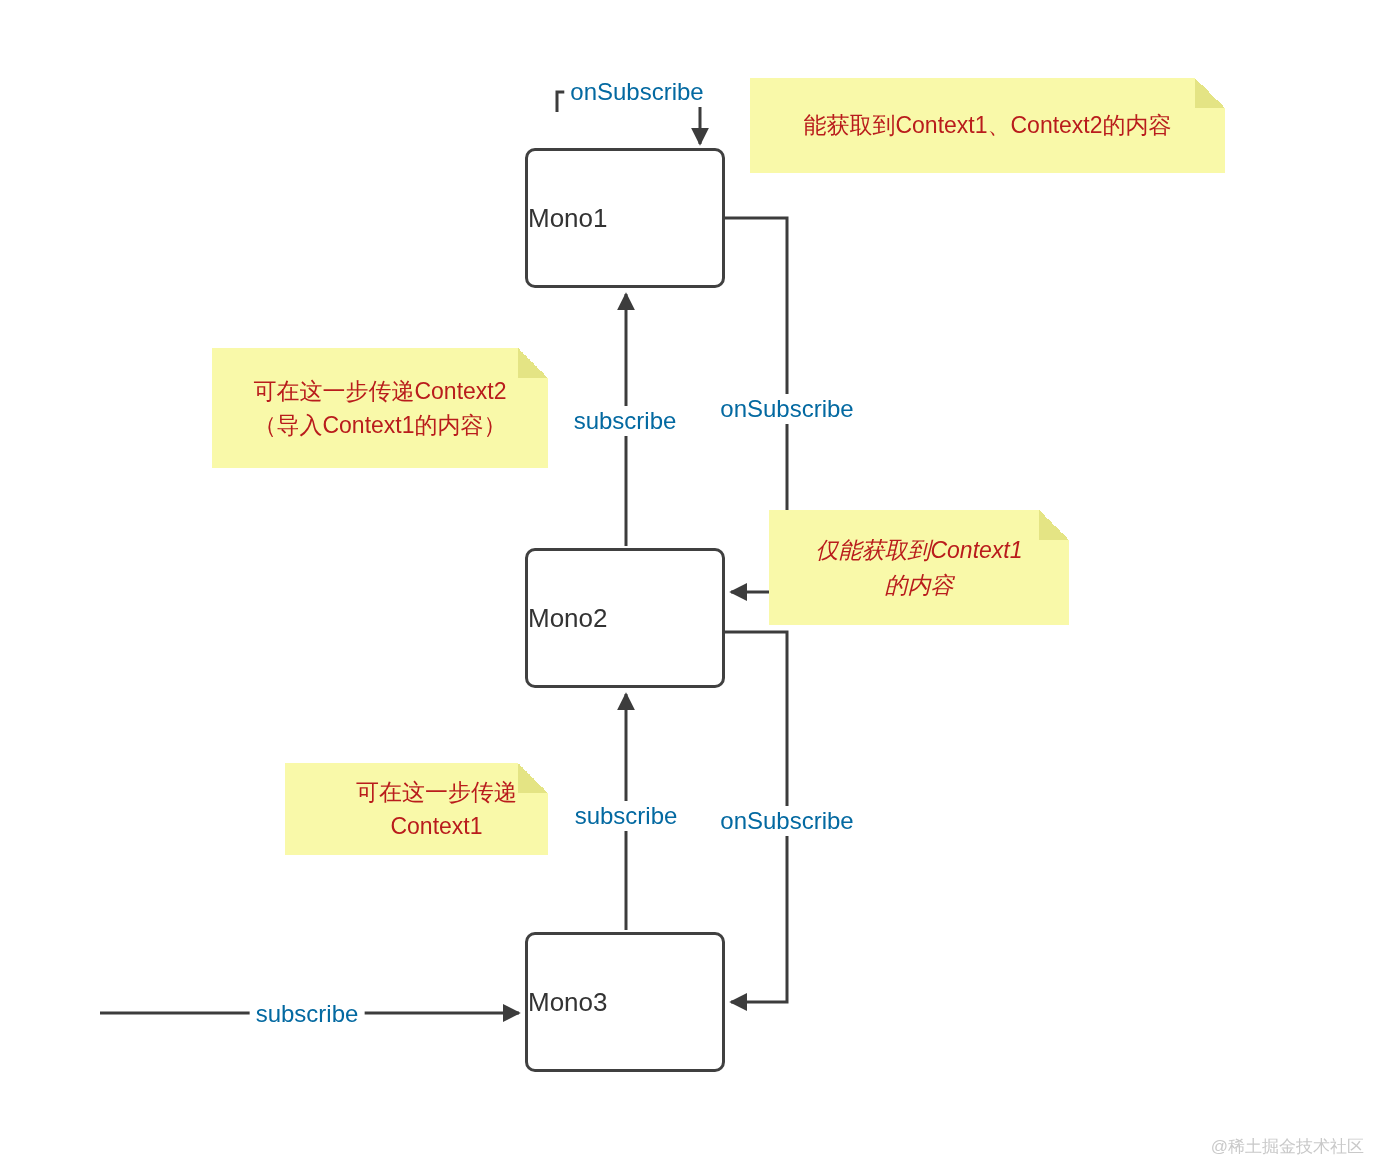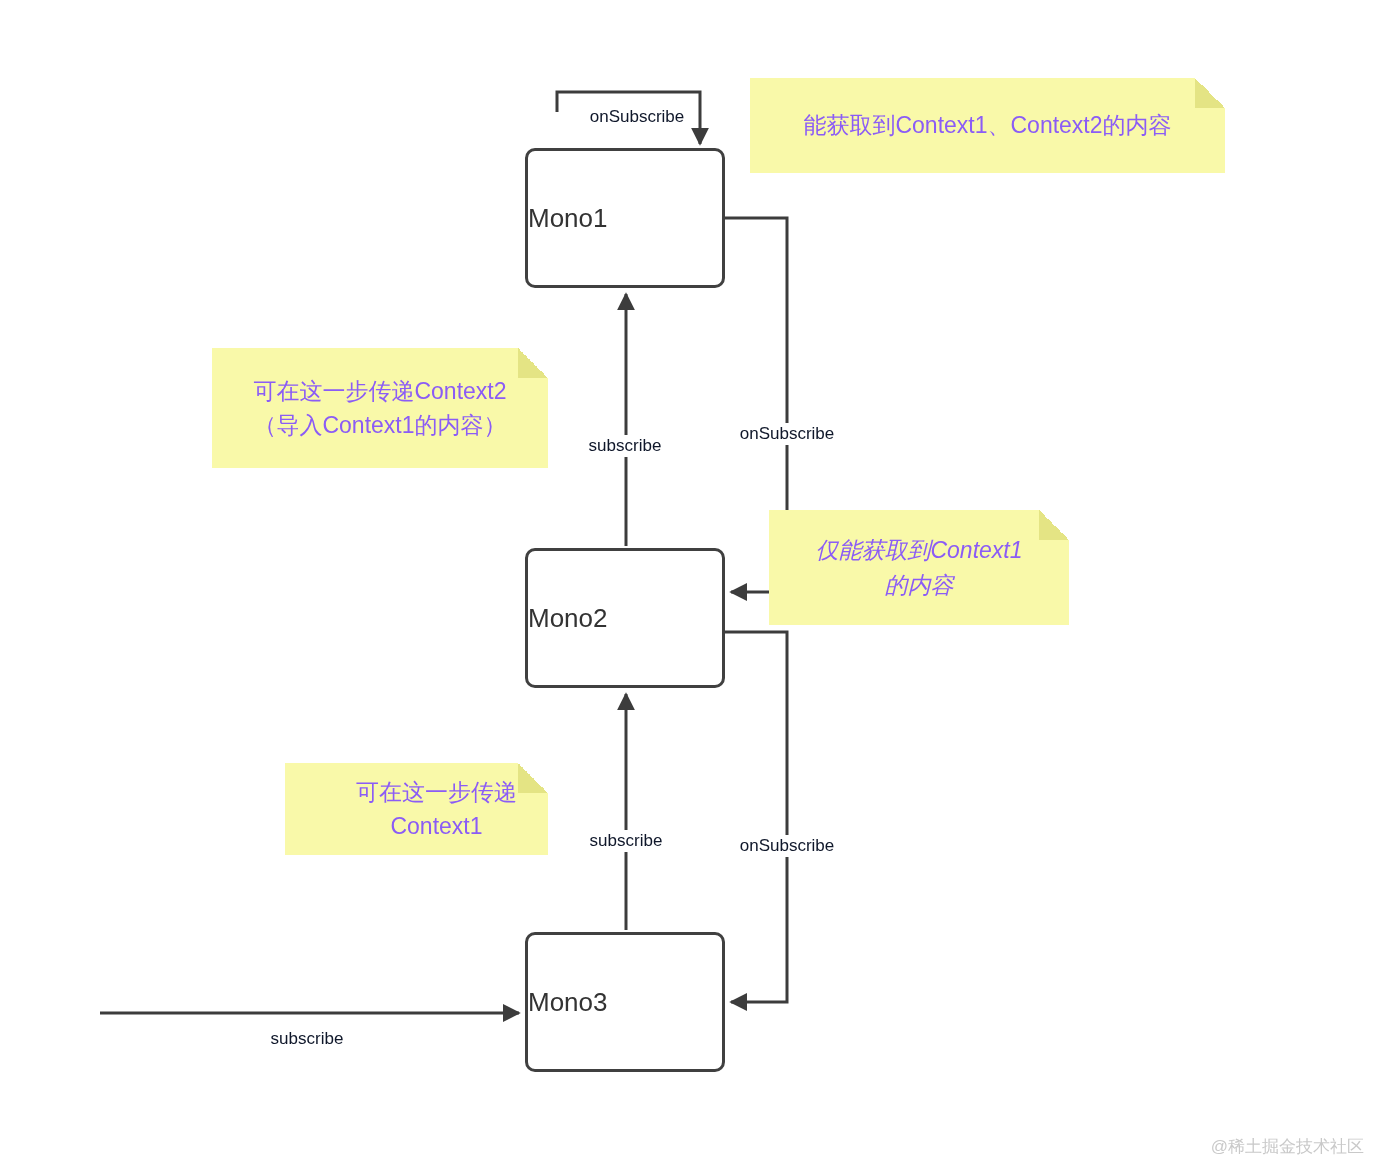--- a/index.html
+++ b/index.html
@@ -21,34 +21,33 @@
     position:absolute;width:200px;height:140px;
     background:#ffffff;border:3px solid #404040;border-radius:10px;
     display:flex;align-items:center;
   }
   .node-label{font-size:26px;color:#333333;}
   .node-mono1{left:525px;top:148px;}
   .node-mono2{left:525px;top:548px;}
   .node-mono3{left:525px;top:932px;}
   .edge-label{
     position:absolute;transform:translate(-50%,-50%);
-    background:#ffffff;padding:1px 6px;font-size:17px;color:#0f172a;
+    background:#ffffff;padding:1px 6px;font-size:24px;color:#0369a1;
     white-space:nowrap;
-    margin-top:25px;
   }
   .lbl-onsub-top{left:637px;top:92px;}
   .lbl-sub-1{left:625px;top:421px;}
   .lbl-onsub-1{left:787px;top:409px;}
   .lbl-sub-2{left:626px;top:816px;}
   .lbl-onsub-2{left:787px;top:821px;}
   .lbl-sub-entry{left:307px;top:1014px;}
   .note{
     position:absolute;background:var(--note-bg);
     display:flex;flex-direction:column;justify-content:center;align-items:center;
-    text-align:center;font-size:23px;color:#8b5cf6;line-height:1.5;
+    text-align:center;font-size:23px;color:#b91c1c;line-height:1.5;
   }
   .note-top-right{left:750px;top:78px;width:475px;height:95px;}
   .note-left-upper{left:212px;top:348px;width:336px;height:120px;}
   .note-right-middle{left:769px;top:510px;width:300px;height:115px;font-style:italic;}
   .note-left-lower{left:285px;top:763px;width:263px;height:92px;padding-left:40px;}
   .note-fold{
     position:absolute;top:0;right:0;width:30px;height:30px;
     background:linear-gradient(225deg,#ffffff 0%,#ffffff 50%,var(--note-fold) 50%,var(--note-fold) 100%);
   }
   .watermark{

